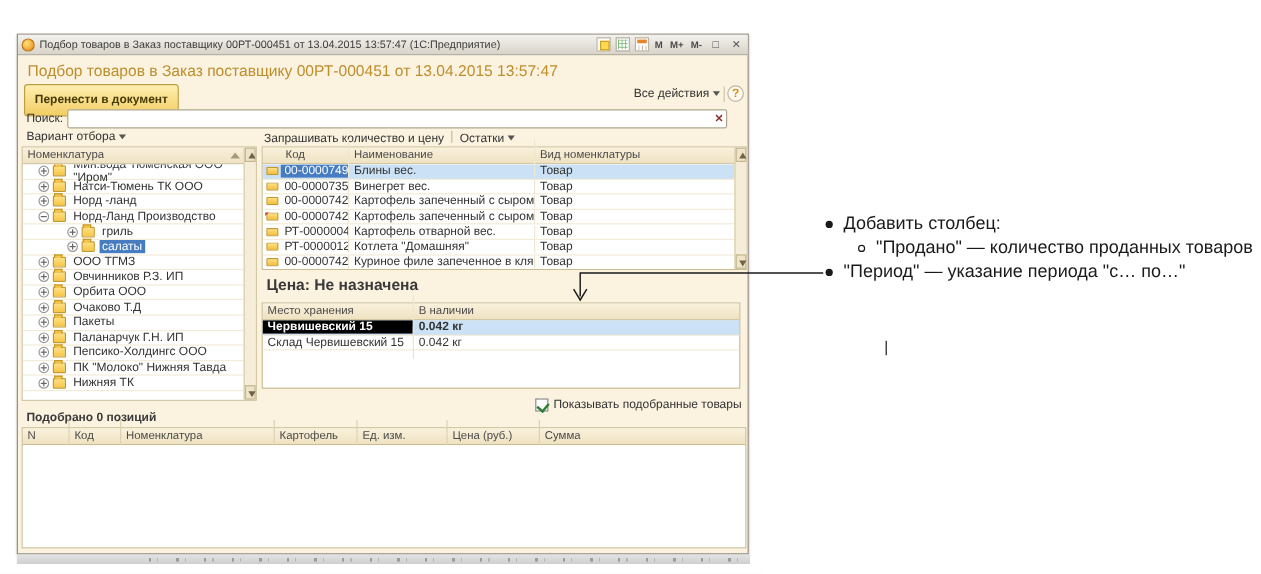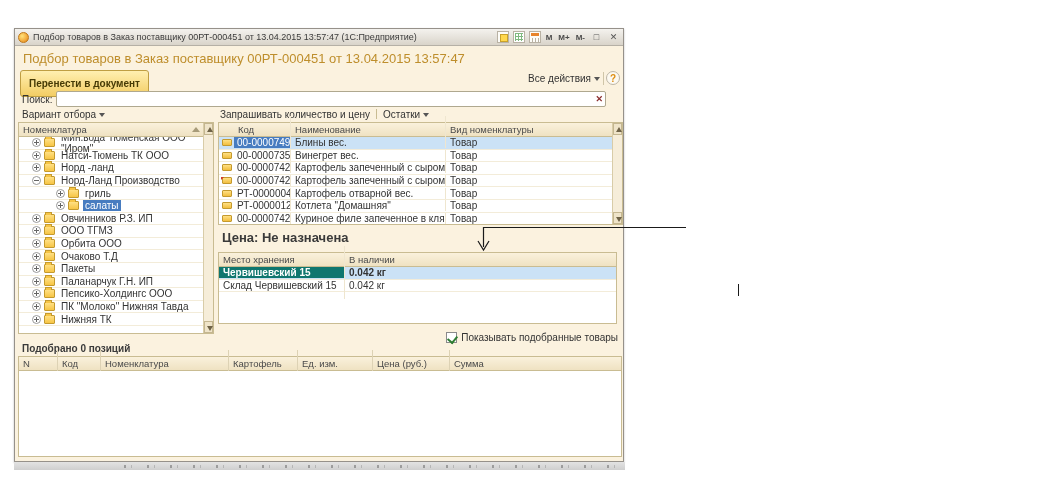--- a/index.html
+++ b/index.html
@@ -110,21 +110,21 @@
   .item-icon.flagged::after { content:""; position:absolute; left:-2px; top:-3px; width:0; height:0;
       border-top:5px solid #D03A2B; border-right:5px solid transparent; }
 
   .price-label { position:absolute; left:206px; top:183px; font-size:13px; font-weight:bold; color:#3a3a3a; }
 
   
   .stock-panel { left:202px; top:205px; width:399px; height:72px; }
   .srow { display:flex; align-items:center; height:12.6px; font-size:10px; color:#333; border-bottom:1px solid #F3ECD9; }
   .srow.selrow { background:#CBE2F6; font-weight:bold; }
   .place-col { width:125px; flex:0 0 auto; padding:0 4px; }
-  .place-col.selcell { background:#0f766e; color:#fff; }
+  .place-col.selcell { background:#000000; color:#fff; }
   .qty-col { flex:1 1 auto; padding:8px 4px; border-left:1px solid #EFE6CF; }
 
   
   .showpicked { position:absolute; right:4px; top:284px; height:13px; display:flex; align-items:center; font-size:10px; color:#333; }
   .checkbox { width:11px; height:11px; background:#fff; border:1px solid #8a8a8a; position:relative; margin-right:4px; }
   .checkbox::after { content:""; position:absolute; left:2px; top:1px; width:5px; height:7px;
       border-right:2px solid #2E7D32; border-bottom:2px solid #2E7D32; transform:rotate(40deg); }
   .picked-label { position:absolute; left:6px; top:296px; font-size:10px; font-weight:bold; color:#3a3a3a; }
 
   
@@ -242,27 +242,27 @@
 
             <div class="trow lvl2">
               <span class="expander ex-plus"></span>
               <span class="folder"></span>
               <span class="tlabel sel">салаты</span>
             </div>
 
             <div class="trow lvl1">
               <span class="expander ex-plus"></span>
               <span class="folder"></span>
+              <span class="tlabel">ООО ТГМЗ</span>
+            </div>
+
+            <div class="trow lvl1">
+              <span class="expander ex-plus"></span>
+              <span class="folder"></span>
               <span class="tlabel">Овчинников Р.З. ИП</span>
-            </div>
-
-            <div class="trow lvl1">
-              <span class="expander ex-plus"></span>
-              <span class="folder"></span>
-              <span class="tlabel">ООО ТГМЗ</span>
             </div>
 
             <div class="trow lvl1">
               <span class="expander ex-plus"></span>
               <span class="folder"></span>
               <span class="tlabel">Орбита ООО</span>
             </div>
 
             <div class="trow lvl1">
               <span class="expander ex-plus"></span>
@@ -424,20 +424,37 @@
           <span class="col rc-sum">Сумма</span>
         </div>
         <div class="result-body"></div>
       </div>
 
     </div>
   </div>
 
   <div class="strip"></div>
 
+  <div class="annotation">
+
+      <div class="ann-item ann-lvl1">
+        <span class="bullet b-filled"></span>
+        <span>Добавить столбец:</span>
+      </div>
+
+      <div class="ann-item ann-lvl2">
+        <span class="bullet b-hollow"></span>
+        <span>"Продано" — количество проданных товаров</span>
+      </div>
+
+      <div class="ann-item ann-lvl1">
+        <span class="bullet b-filled"></span>
+        <span>"Период" — указание периода "с… по…"</span>
+      </div>
+    </div>
 
   <svg class="connector" width="1051" height="478" viewBox="0 0 1051 478">
     <path d="M686,227.5 H483.5 V247" stroke="#1a1a1a" stroke-width="1.2" fill="none"></path>
     <path d="M478,241 L483.5,250 L489,241" stroke="#1a1a1a" stroke-width="1.2" fill="none"></path>
   </svg>
 
   <div class="ibeam"></div>
 
 </div>
 

